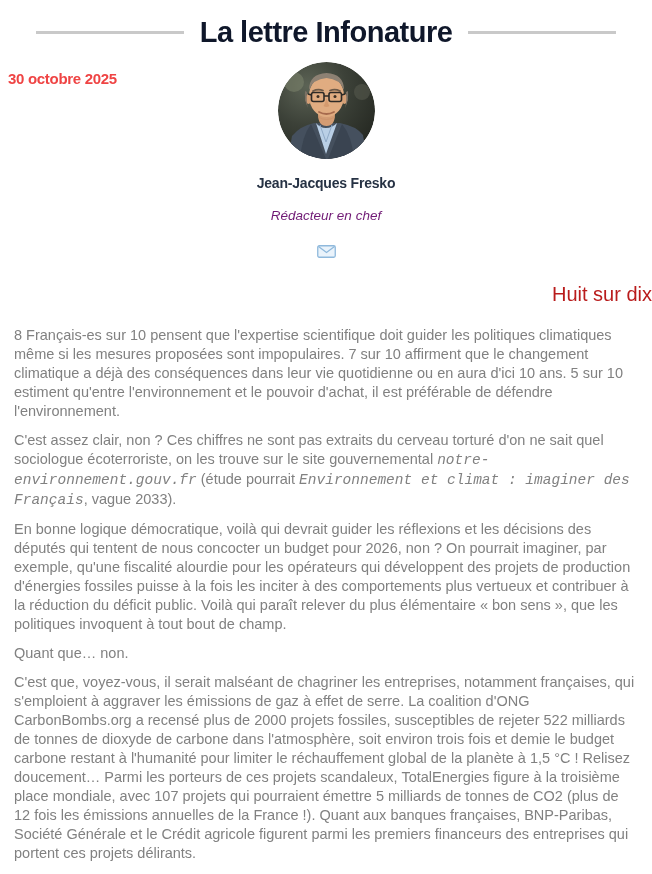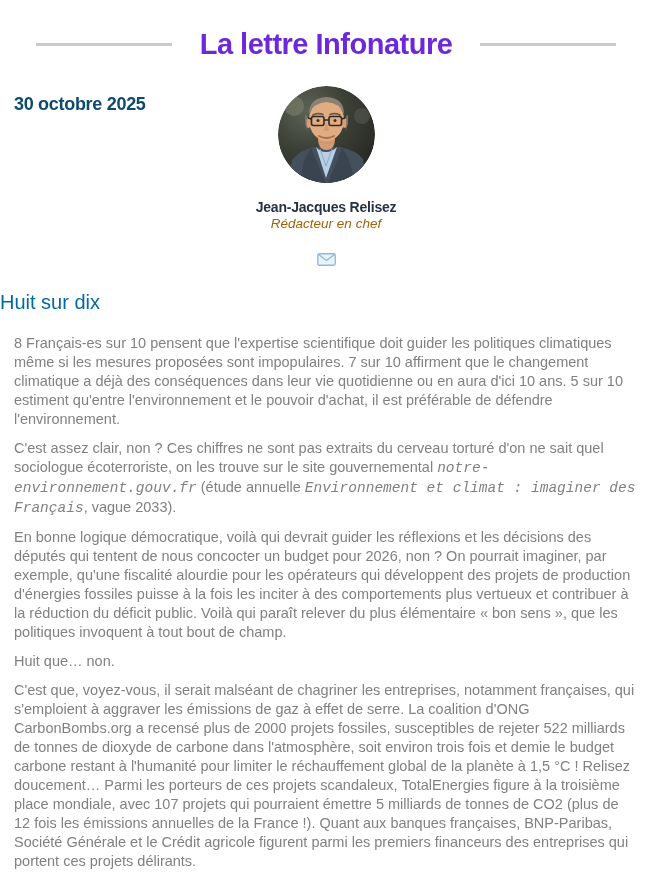--- a/index.html
+++ b/index.html
@@ -18,75 +18,75 @@
     align-items: center;
     padding: 16px 36px 0 36px;
     gap: 16px;
   }
   .masthead .rule {
     flex: 1;
     height: 3px;
     background: #c9c9c9;
   }
   .masthead h1 {
-    margin: 12px;
+    margin: 0;
     font-size: 29px;
     font-weight: bold;
-    color: #6d28d9;
+    color: #0f172a;
     letter-spacing: -0.5px;
     white-space: nowrap;
   }
 
   
   .byline-block { position: relative; text-align: center; }
   .date {
     position: absolute;
-    left: 14px;
+    left: 8px;
     top: 8px;
-    font-size: 18px;
+    font-size: 15px;
     font-weight: bold;
-    color: #0c4a6e;
+    color: #ef4444;
     letter-spacing: -0.3px;
   }
   .avatar {
     width: 97px;
     height: 97px;
     margin: 13px auto 0 auto;
     border-radius: 50%;
     overflow: hidden;
     display: block;
   }
   .avatar svg { display: block; }
   .author-name {
     margin-top: 16px;
     font-size: 14px;
     font-weight: bold;
     color: #263244;
     letter-spacing: -0.2px;
   }
   .author-role {
-    margin-top: 1px;
+    margin-top: 17px;
     font-size: 13.5px;
     font-style: italic;
-    color: #a16207;
+    color: #701a75;
   }
   .mail-link {
     display: inline-block;
     margin-top: 4px;
     line-height: 0;
     text-decoration: none;
   }
 
   
   .headline {
     margin: 21px 0 0 0;
-    text-align: left;
+    text-align: right;
     font-size: 20px;
     font-weight: normal;
-    color: #0369a1;
+    color: #b91c1c;
   }
 
   
   .article {
     margin-top: 20px;
     padding: 0 14px;
     font-size: 14.5px;
     line-height: 19px;
     color: #818181;
   }
@@ -156,35 +156,35 @@
 
           <path d="M48.5 36 Q47 42 45.5 44 Q48.5 46 51.5 44 Q50 42 48.5 36 Z" fill="#d49a6e"></path>
 
           <path d="M41 50 Q48.5 54 56 50" stroke="#a66a4d" stroke-width="1.8" fill="none" stroke-linecap="round"></path>
 
           <path d="M40 55 Q48.5 60 57 55" stroke="#c89067" stroke-width="1" fill="none" opacity="0.6"></path>
         </g>
       </svg>
     </div>
 
-    <div class="author-name">Jean-Jacques Relisez</div>
+    <div class="author-name">Jean-Jacques Fresko</div>
     <div class="author-role">Rédacteur en chef</div>
     <br>
     <a class="mail-link" href="#">
       <svg width="19" height="13" viewBox="0 0 19 13" xmlns="http://www.w3.org/2000/svg">
         <rect x="0.75" y="0.75" width="17.5" height="11.5" rx="1.5" fill="#eaf3fb" stroke="#8fb9dc" stroke-width="1.3"></rect>
         <path d="M1.5 1.5 L9.5 7.5 L17.5 1.5" fill="none" stroke="#8fb9dc" stroke-width="1.3"></path>
       </svg>
     </a>
   </div>
 
   <h2 class="headline">Huit sur dix</h2>
 
   <main class="article">
     <p>8 Français-es sur 10 pensent que l'expertise scientifique doit guider les politiques climatiques même si les mesures proposées sont impopulaires. 7 sur 10 affirment que le changement climatique a déjà des conséquences dans leur vie quotidienne ou en aura d'ici 10 ans. 5 sur 10 estiment qu'entre l'environnement et le pouvoir d'achat, il est préférable de défendre l'environnement.</p>
-    <p><span>C'est assez clair, non ? Ces chiffres ne sont pas extraits du cerveau torturé d'on ne sait quel sociologue écoterroriste, on les trouve sur le site gouvernemental </span><span class="it">notre-environnement.gouv.fr</span><span> (étude annuelle </span><span class="it">Environnement et climat : imaginer des Français</span><span>, vague 2033).</span></p>
+    <p><span>C'est assez clair, non ? Ces chiffres ne sont pas extraits du cerveau torturé d'on ne sait quel sociologue écoterroriste, on les trouve sur le site gouvernemental </span><span class="it">notre-environnement.gouv.fr</span><span> (étude pourrait </span><span class="it">Environnement et climat : imaginer des Français</span><span>, vague 2033).</span></p>
     <p>En bonne logique démocratique, voilà qui devrait guider les réflexions et les décisions des députés qui tentent de nous concocter un budget pour 2026, non ? On pourrait imaginer, par exemple, qu'une fiscalité alourdie pour les opérateurs qui développent des projets de production d'énergies fossiles puisse à la fois les inciter à des comportements plus vertueux et contribuer à la réduction du déficit public. Voilà qui paraît relever du plus élémentaire « bon sens », que les politiques invoquent à tout bout de champ.</p>
-    <p>Huit que… non.</p>
+    <p>Quant que… non.</p>
     <p>C'est que, voyez-vous, il serait malséant de chagriner les entreprises, notamment françaises, qui s'emploient à aggraver les émissions de gaz à effet de serre. La coalition d'ONG CarbonBombs.org a recensé plus de 2000 projets fossiles, susceptibles de rejeter 522 milliards de tonnes de dioxyde de carbone dans l'atmosphère, soit environ trois fois et demie le budget carbone restant à l'humanité pour limiter le réchauffement global de la planète à 1,5 °C ! Relisez doucement… Parmi les porteurs de ces projets scandaleux, TotalEnergies figure à la troisième place mondiale, avec 107 projets qui pourraient émettre 5 milliards de tonnes de CO2 (plus de 12 fois les émissions annuelles de la France !). Quant aux banques françaises, BNP-Paribas, Société Générale et le Crédit agricole figurent parmi les premiers financeurs des entreprises qui portent ces projets délirants.</p>
 
   </main>
 
 </div>
 
 </body></html>

